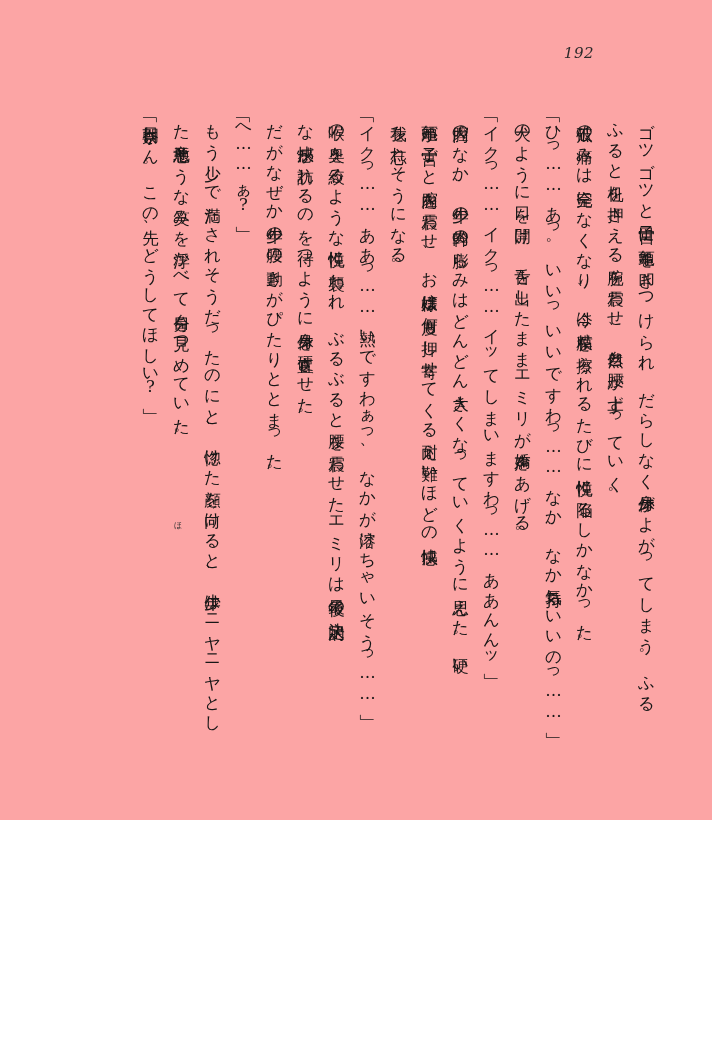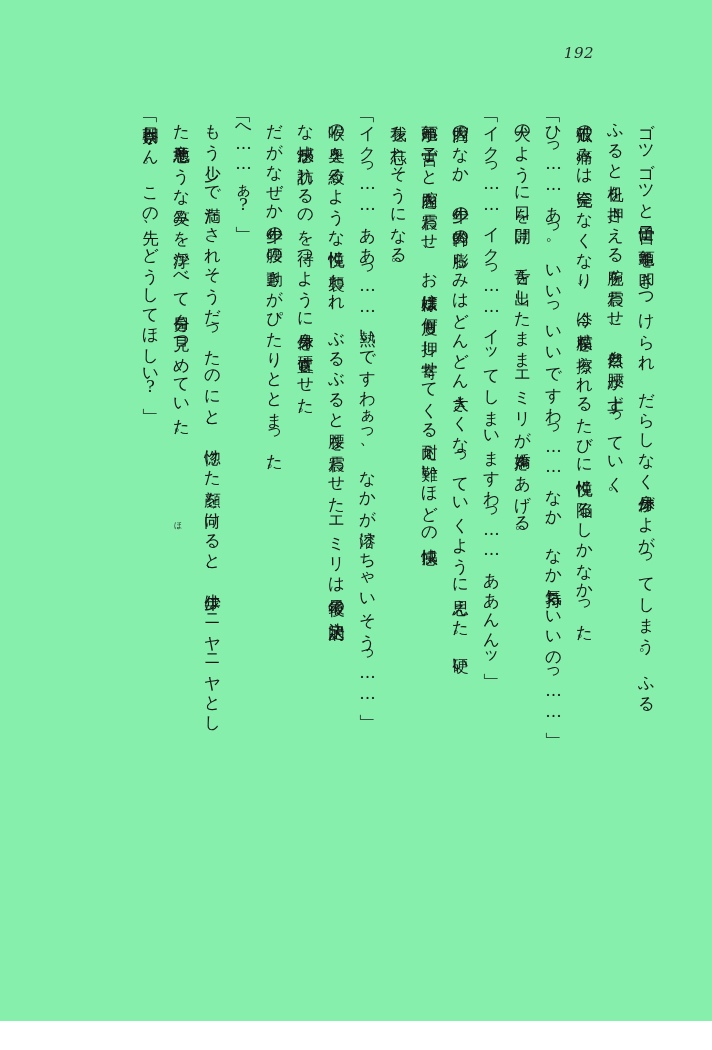--- a/index.html
+++ b/index.html
@@ -10,22 +10,22 @@
   body {
     width: 712px;
     height: 1050px;
     font-family: "DejaVu Serif", "Liberation Serif", serif;
     color: #1a1a1a;
     overflow: hidden;
   }
   .page {
     position: relative;
     width: 712px;
-    height: 1021px;
-    background: #86efac;
+    height: 820px;
+    background: #fca5a5;
     box-sizing: border-box;
   }
   .page-number {
     position: absolute;
     top: 44px;
     left: 0;
     right: 118px;
     text-align: right;
     font-size: 15px;
     font-style: italic;

